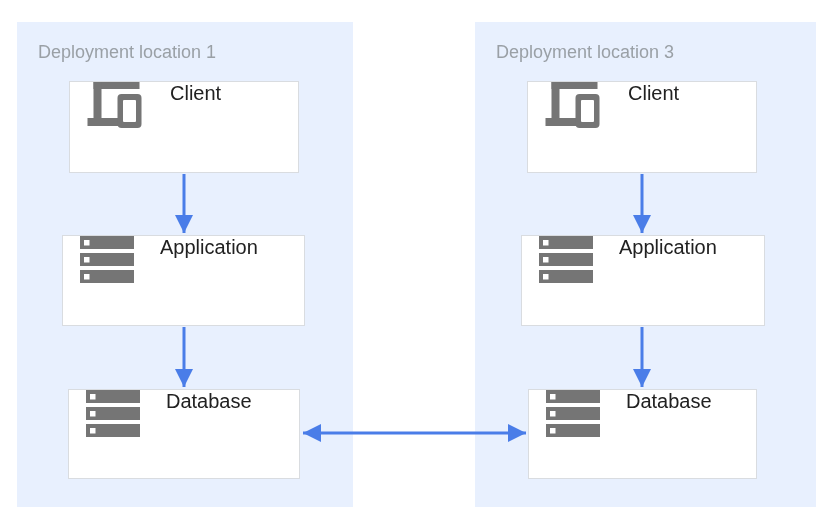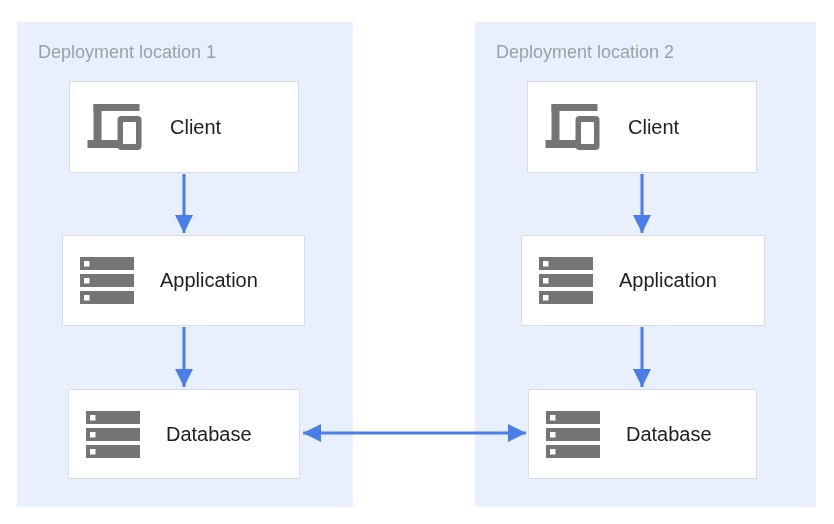--- a/index.html
+++ b/index.html
@@ -30,21 +30,21 @@
     font-size: 18px;
     color: var(--title-gray, #9aa0a6);
     white-space: nowrap;
   }
 
   .node {
     position: absolute;
     background: var(--node-fill, #ffffff);
     border: 1px solid var(--node-border, #d9dce0);
     display: flex;
-    align-items: center;
+    align-items: flex-start;
     padding-left: 17px;
   }
   
   .node-client-1      { left: 69px;  top: 81px;  width: 230px; height: 92px; }
   .node-application-1 { left: 62px;  top: 235px; width: 243px; height: 91px; }
   .node-database-1    { left: 68px;  top: 389px; width: 232px; height: 90px; }
   .node-client-2      { left: 527px; top: 81px;  width: 230px; height: 92px; }
   .node-application-2 { left: 521px; top: 235px; width: 244px; height: 91px; }
   .node-database-2    { left: 528px; top: 389px; width: 229px; height: 90px; }
 
@@ -76,21 +76,21 @@
 </head>
 <body>
 
 <div class="canvas">
 
   <div class="region region-1">
     <span class="region-title">Deployment location 1</span>
   </div>
 
   <div class="region region-2">
-    <span class="region-title">Deployment location 2</span>
+    <span class="region-title">Deployment location 3</span>
   </div>
 
   <div class="node node-client-1">
     <span class="icon">
       <svg width="57" height="46" viewBox="0 0 56 46">
         <rect class="icon-fill" x="6" y="0" width="46" height="7"></rect>
         <rect class="icon-fill" x="6" y="0" width="8" height="36"></rect>
         <rect class="icon-fill" x="0" y="36" width="36" height="8"></rect>
         <rect class="icon-fill" x="30" y="12" width="24" height="34" rx="4"></rect>
         <rect class="icon-hole" x="35.5" y="18" width="13" height="22" rx="1"></rect>

